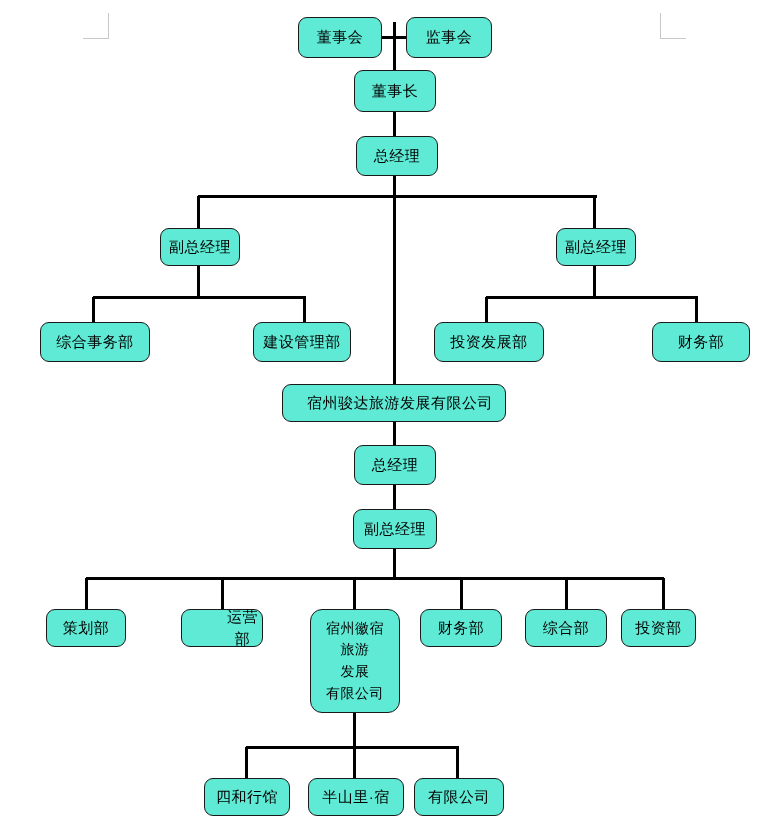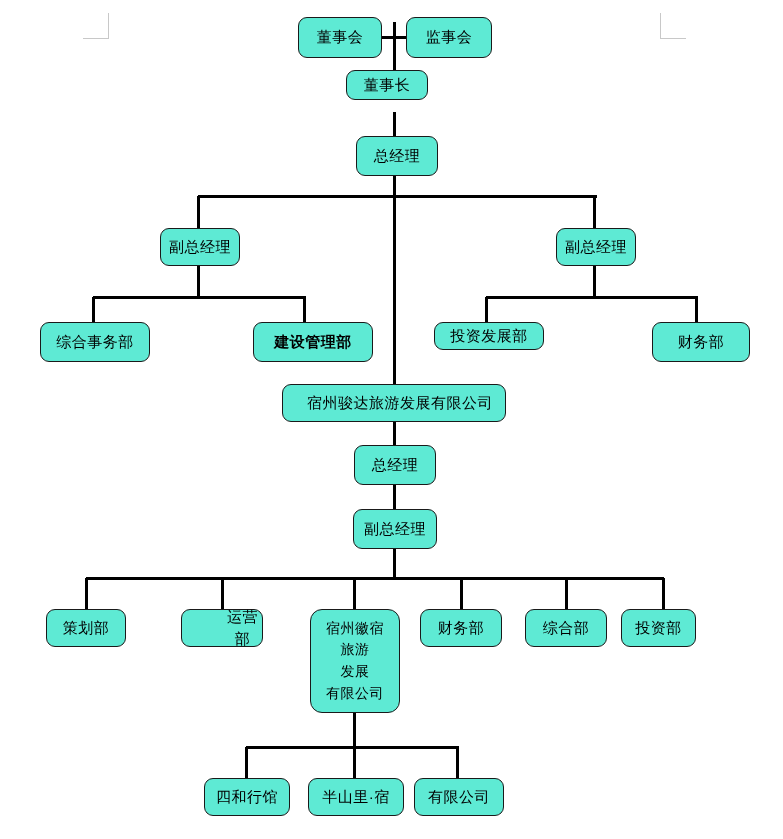--- a/index.html
+++ b/index.html
@@ -118,27 +118,27 @@
       <div class="line" style="left: 662px; top: 578px; width: 3px; height: 33px; background: rgb(0, 0, 0);"></div>
       <div class="line" style="left: 353px; top: 713px; width: 3px; height: 36px; background: rgb(0, 0, 0);"></div>
       <div class="line" style="left: 246px; top: 746px; width: 213px; height: 3px; background: rgb(0, 0, 0);"></div>
       <div class="line" style="left: 245px; top: 747px; width: 3px; height: 33px; background: rgb(0, 0, 0);"></div>
       <div class="line" style="left: 353px; top: 747px; width: 3px; height: 33px; background: rgb(0, 0, 0);"></div>
       <div class="line" style="left: 456px; top: 747px; width: 3px; height: 33px; background: rgb(0, 0, 0);"></div>
     </div>
   <div id="node-layer">
       <div class="node" style="left: 298px; top: 17px; width: 84px; height: 41px; border-color: rgb(26, 26, 26);">董事会</div>
       <div class="node" style="left: 406px; top: 17px; width: 86px; height: 41px; border-color: rgb(26, 26, 26);">监事会</div>
-      <div class="node" style="left: 346px; top: 70px; width: 82px; height: 30px; border-color: rgb(26, 26, 26);">董事长</div>
+      <div class="node" style="left: 354px; top: 70px; width: 82px; height: 42px; border-color: rgb(26, 26, 26);">董事长</div>
       <div class="node" style="left: 356px; top: 136px; width: 82px; height: 40px; border-color: rgb(26, 26, 26);">总经理</div>
       <div class="node" style="left: 160px; top: 228px; width: 80px; height: 38px; border-color: rgb(26, 26, 26);">副总经理</div>
       <div class="node" style="left: 556px; top: 228px; width: 80px; height: 38px; border-color: rgb(26, 26, 26);">副总经理</div>
       <div class="node" style="left: 40px; top: 322px; width: 110px; height: 40px; border-color: rgb(26, 26, 26);">综合事务部</div>
-      <div class="node" style="left: 253px; top: 322px; width: 120px; height: 40px; border-color: rgb(26, 26, 26); font-weight: bold;">建设管理部</div>
-      <div class="node" style="left: 434px; top: 322px; width: 110px; height: 28px; border-color: rgb(26, 26, 26);">投资发展部</div>
+      <div class="node" style="left: 253px; top: 322px; width: 98px; height: 40px; border-color: rgb(26, 26, 26);">建设管理部</div>
+      <div class="node" style="left: 434px; top: 322px; width: 110px; height: 40px; border-color: rgb(26, 26, 26);">投资发展部</div>
       <div class="node" style="left: 652px; top: 322px; width: 98px; height: 40px; border-color: rgb(26, 26, 26);">财务部</div>
       <div class="node wide" style="left: 282px; top: 384px; width: 224px; height: 38px; border-color: rgb(26, 26, 26);">宿州骏达旅游发展有限公司</div>
       <div class="node" style="left: 354px; top: 445px; width: 82px; height: 40px; border-color: rgb(26, 26, 26);">总经理</div>
       <div class="node" style="left: 353px; top: 509px; width: 84px; height: 40px; border-color: rgb(26, 26, 26);">副总经理</div>
       <div class="node" style="left: 46px; top: 609px; width: 80px; height: 38px; border-color: rgb(26, 26, 26); text-align: center;">策划部</div>
       <div class="node" style="left: 181px; top: 609px; width: 82px; height: 38px; border-color: rgb(26, 26, 26); padding-left: 41px;">运营部</div>
       <div class="node tall" style="left: 310px; top: 609px; width: 90px; height: 104px; border-color: rgb(26, 26, 26);">宿州徽宿
 旅游
 发展
 有限公司</div>

